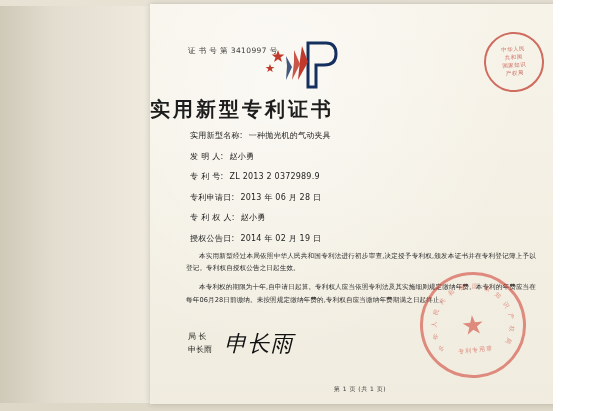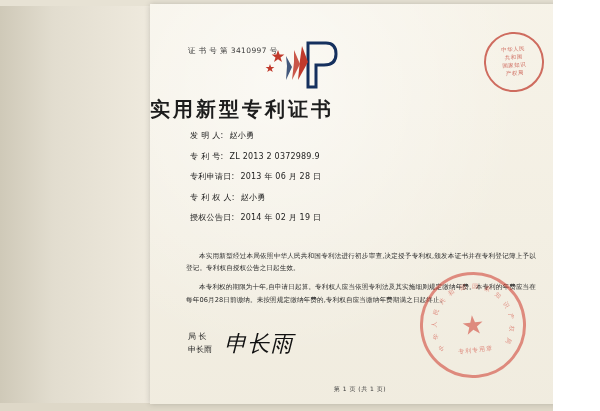--- a/index.html
+++ b/index.html
@@ -288,20 +288,24 @@
     <div class="top-seal">
       <span>中华人民</span>
       <span>共和国</span>
       <span>国家知识</span>
       <span>产权局</span>
     </div>
 
     <div class="title">实用新型专利证书</div>
 
     <div class="fields">
+      <div class="field-row">
+        <span class="field-label">实用新型名称:</span>
+        <span class="field-value">一种抛光机的气动夹具</span>
+      </div>
       <div class="field-row">
         <span class="field-label">发 明 人:</span>
         <span class="field-value">赵小勇</span>
       </div>
       <div class="field-row">
         <span class="field-label">专 利 号:</span>
         <span class="field-value">ZL 2013 2 0372989.9</span>
       </div>
       <div class="field-row">
         <span class="field-label">专利申请日:</span>

